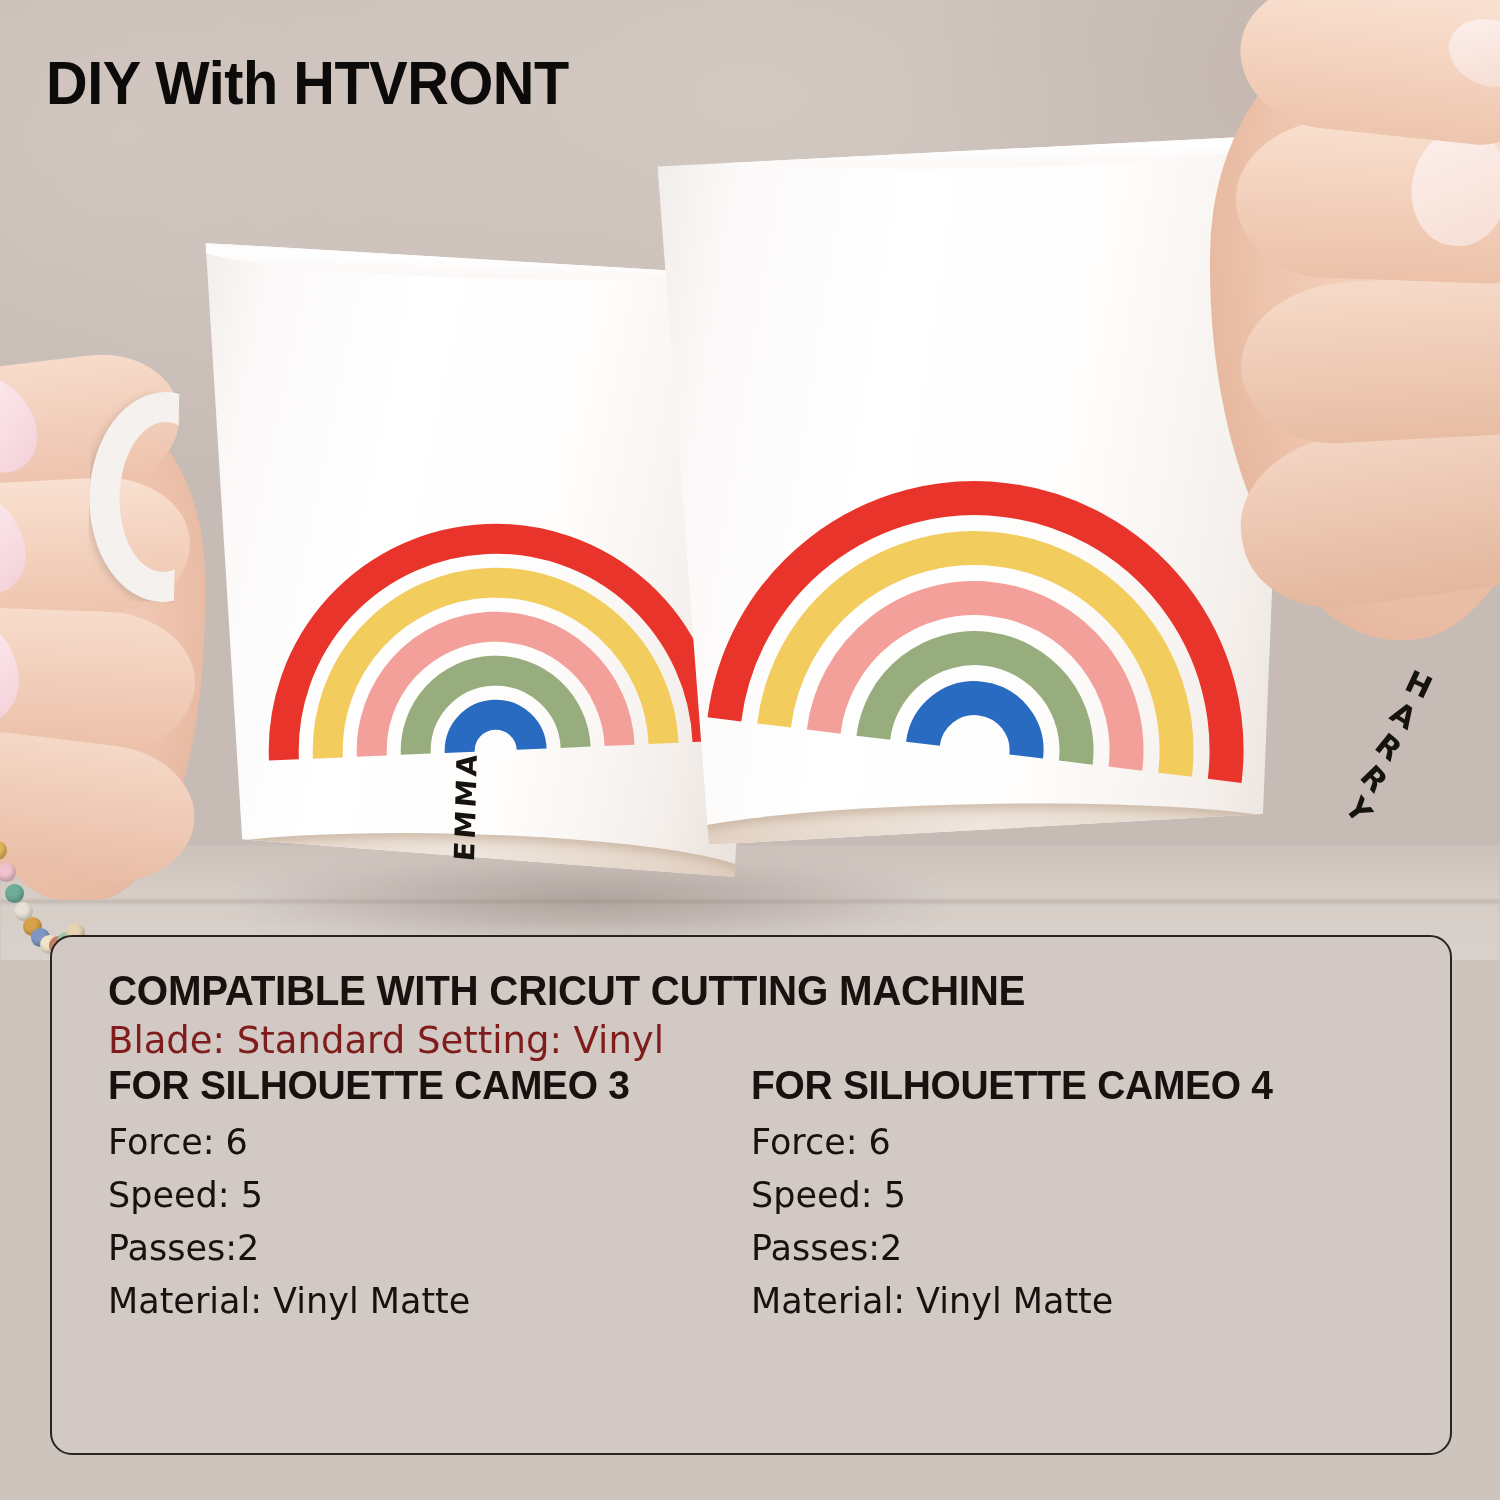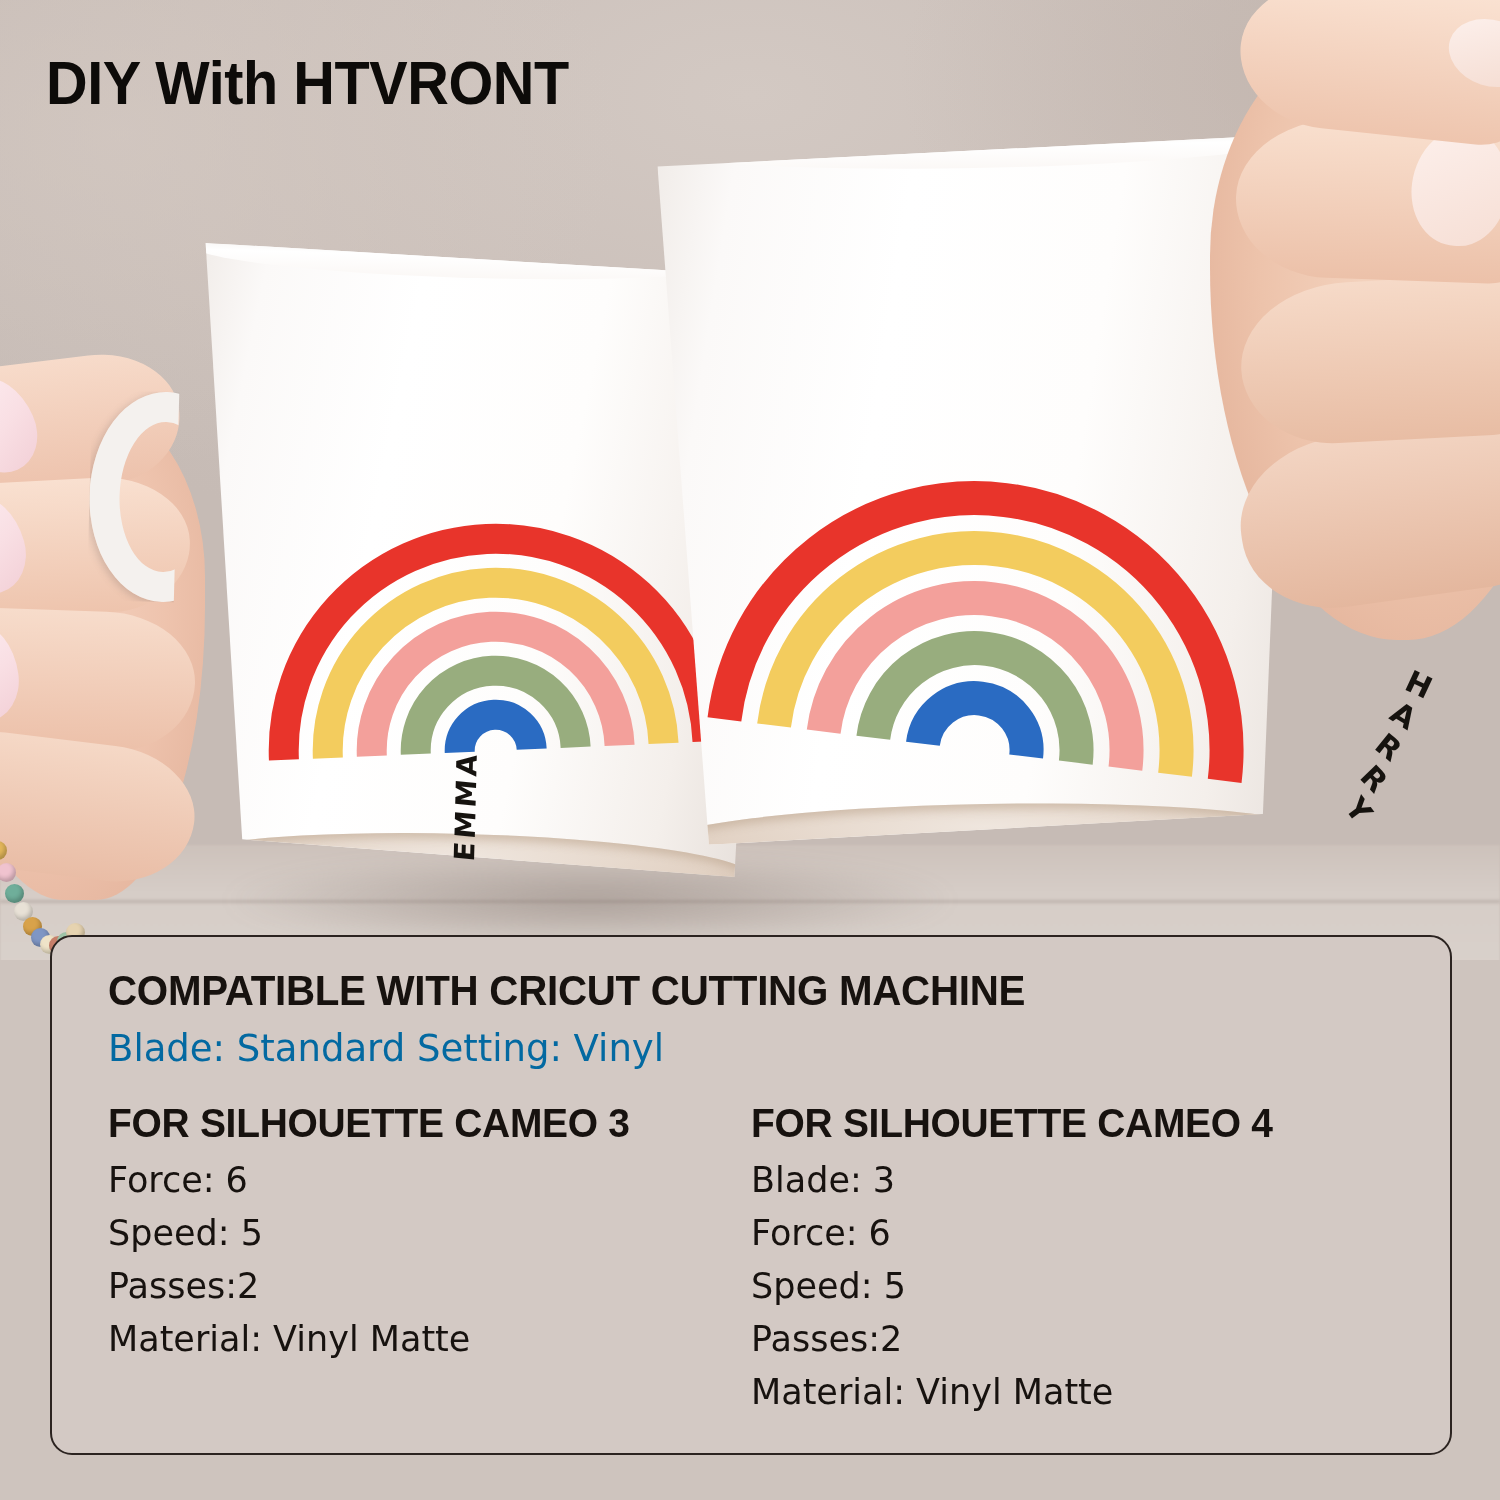--- a/index.html
+++ b/index.html
@@ -227,25 +227,25 @@
     border-radius:22px;
     background: #d3c9c4;
     padding: 30px 56px 0 56px;
   }
   .cmp-title {
     font-weight:700; font-size:42px; color:#17120f;
     letter-spacing:-.3px; transform: scaleX(.96); transform-origin:left center;
     white-space:nowrap;
   }
   .cmp-sub {
-    font-size:37px; color:#0369a1; margin-top:12px; font-weight:400;
+    font-size:37px; color:#7f1d1d; margin-top:4px; font-weight:400;
     font-family:"DejaVu Sans", sans-serif;
     white-space:nowrap;
   }
-  #cols { display:flex; margin-top:30px; }
+  #cols { display:flex; }
   .col { width:690px; }
   .col-head {
     font-weight:700; font-size:41px; color:#17120f;
     letter-spacing:-.3px; transform: scaleX(.95); transform-origin:left center;
     white-space:nowrap;
   }
   .spec {
     font-family:"DejaVu Sans", sans-serif;
     font-size:35px; color:#17120f; margin-top:13px; white-space:nowrap;
   }
@@ -343,20 +343,19 @@
   <div id="cols">
     <div class="col">
       <div class="col-head">FOR SILHOUETTE CAMEO 3</div>
       <div class="spec">Force: 6</div>
       <div class="spec">Speed: 5</div>
       <div class="spec">Passes:2</div>
       <div class="spec">Material: Vinyl Matte</div>
     </div>
     <div class="col">
       <div class="col-head">FOR SILHOUETTE CAMEO 4</div>
-      <div class="spec">Blade: 3</div>
       <div class="spec">Force: 6</div>
       <div class="spec">Speed: 5</div>
       <div class="spec">Passes:2</div>
       <div class="spec">Material: Vinyl Matte</div>
     </div>
   </div>
 </div>
 
 </body></html>

